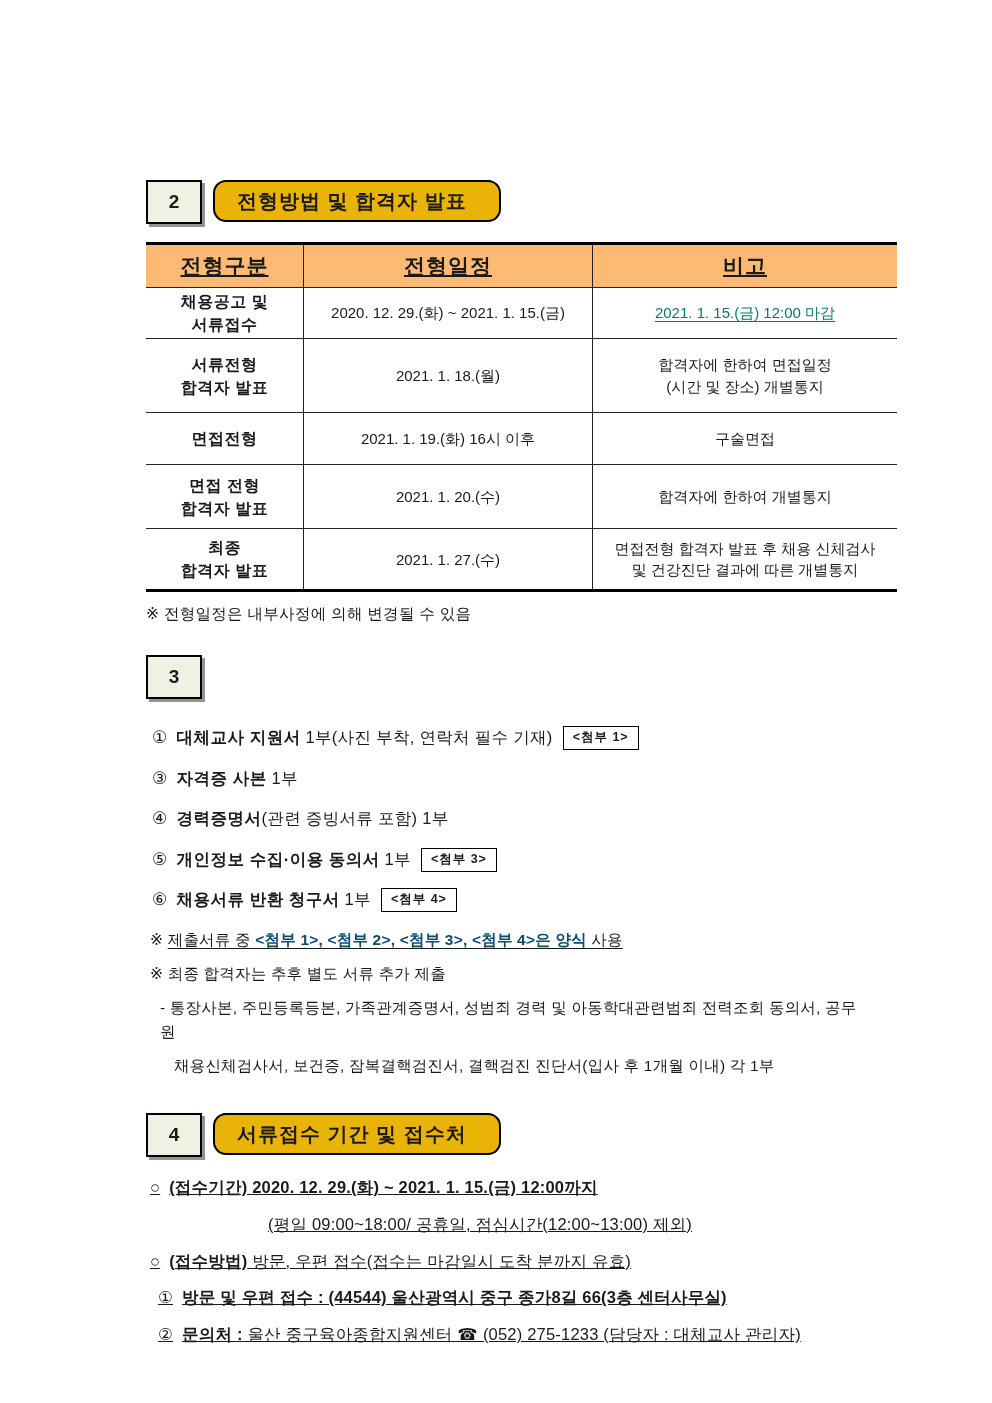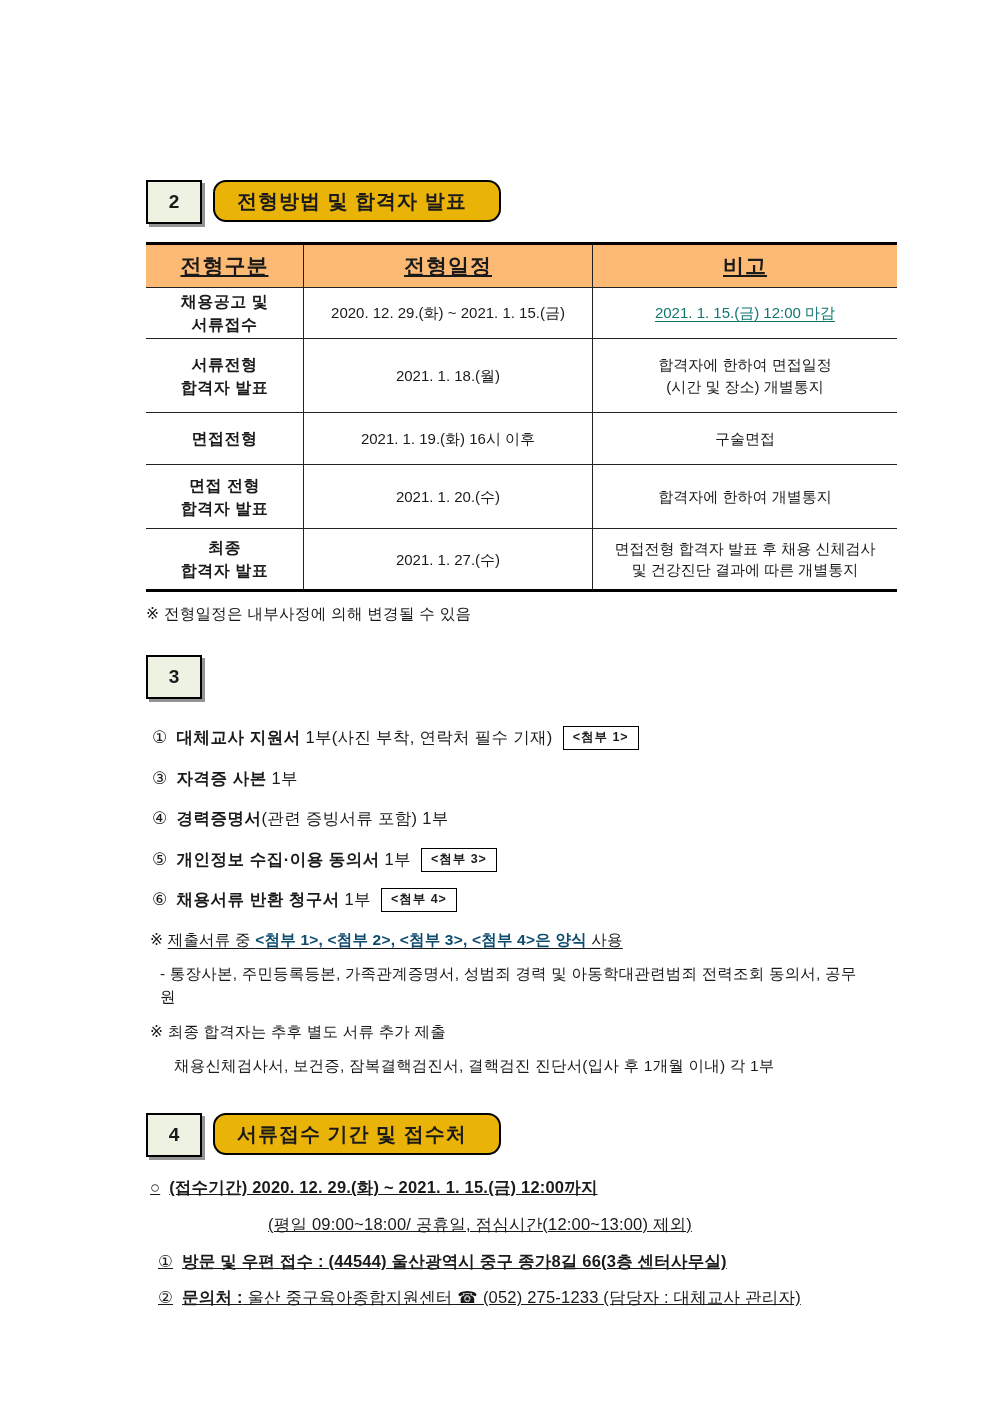--- a/index.html
+++ b/index.html
@@ -142,39 +142,42 @@
       </div>
       <div class="doc-item">
         <span class="marker">⑥</span><span class="b">채용서류 반환 청구서</span><span> 1부</span><span class="badge">&lt;첨부 4&gt;</span>
       </div>
     </div>
 
     <div class="notes">
       <div class="note-line">
         <span>※ </span><span class="ul"><span>제출서류 중 </span><span class="blue">&lt;첨부 1&gt;, &lt;첨부 2&gt;, &lt;첨부 3&gt;, &lt;첨부 4&gt;은 양식</span><span> 사용</span></span>
       </div>
+      <div class="note-line">※ 최종 합격자는 추후 별도 서류 추가 제출</div>
       <div class="note-line note-sub">- 통장사본, 주민등록등본, 가족관계증명서, 성범죄 경력 및 아동학대관련범죄 전력조회 동의서, 공무원</div>
-      <div class="note-line">※ 최종 합격자는 추후 별도 서류 추가 제출</div>
       <div class="note-line note-sub2">채용신체검사서, 보건증, 잠복결핵검진서, 결핵검진 진단서(입사 후 1개월 이내) 각 1부</div>
     </div>
   </div>
 
   <div class="sec4">
     <div class="section-header">
       <div class="num-box">4</div>
       <div class="title-box">서류접수 기간 및 접수처</div>
     </div>
 
     <div class="s4-lines">
       <div class="s4-line">
         <span class="marker">○</span><span class="b">(접수기간) 2020. 12. 29.(화)  ~ 2021. 1. 15.(금) 12:00까지</span><span></span>
       </div>
       <div class="s4-line s4-indent">
         <span>(평일 09:00~18:00/ 공휴일, 점심시간(12:00~13:00) 제외)</span>
       </div>
+      <div class="s4-line">
+        <span class="marker">○</span><span class="b">(접수방법)</span><span> 방문, 우편 접수(접수는 마감일시 도착 분까지 유효)</span>
+      </div>
       <div class="s4-line s4-num">
         <span class="marker">①</span><span class="b">방문 및 우편 접수 : (44544) 울산광역시 중구 종가8길 66(3층 센터사무실)</span><span></span>
       </div>
       <div class="s4-line s4-num">
         <span class="marker">②</span><span class="b">문의처 :</span><span> 울산 중구육아종합지원센터 ☎ (052) 275-1233 (담당자 : 대체교사 관리자)</span>
       </div>
     </div>
   </div>
 
 </div>

